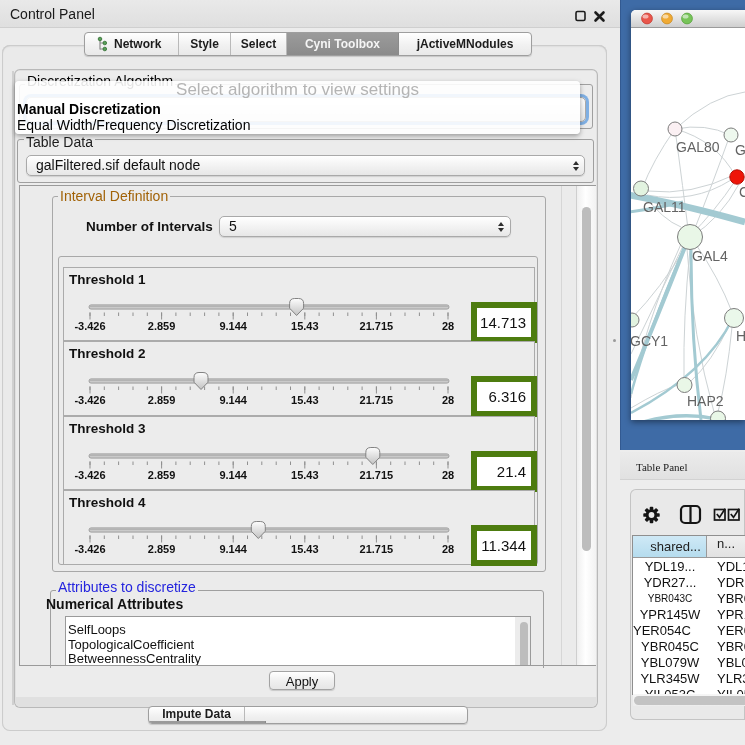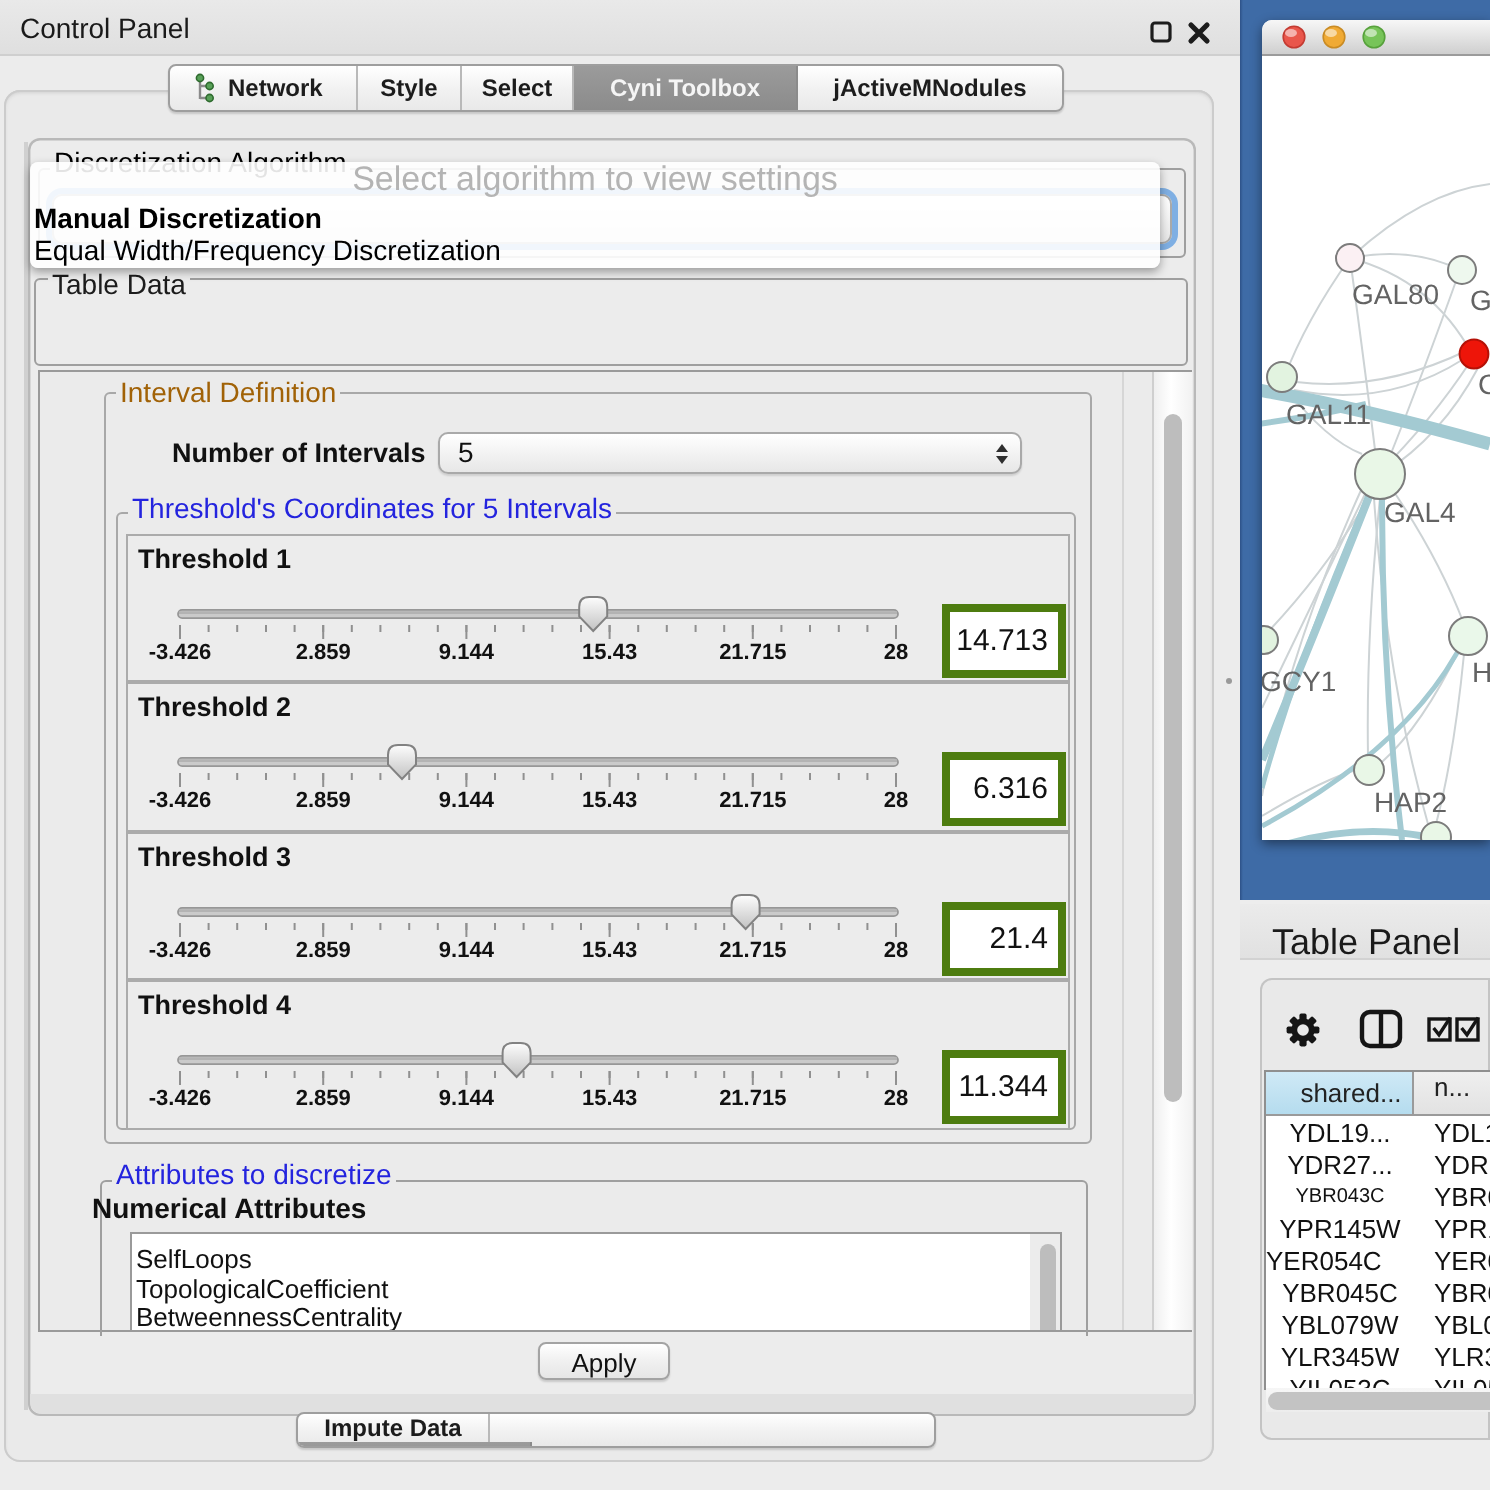--- a/index.html
+++ b/index.html
@@ -16,21 +16,21 @@
 .arrows .dn{position:absolute;left:0;top:6px;width:0;height:0;border-left:3.5px solid transparent;border-right:3.5px solid transparent;border-top:4.5px solid #2e2e2e;}
 .seg{position:absolute;display:flex;height:22px;border:1px solid #9e9e9e;border-radius:4px;
  background:linear-gradient(#ffffff,#f1f1f1 55%,#e9e9e9);box-shadow:0 1px 1px rgba(0,0,0,0.15);overflow:hidden;}
 .seg>div{display:flex;align-items:center;justify-content:center;font-size:12px;font-weight:bold;color:#1c1c1c;border-right:1px solid #b9b9b9;box-sizing:border-box;}
 .seg>div:last-child{border-right:none;}
 .segsm{height:15.5px !important;}
 .segsm>div{font-size:12px;}
 .seg>div.sel{background:linear-gradient(#9b9b9b,#8b8b8b);color:#f5f5f5;border-right-color:#8b8b8b;}
 .thpanel{position:absolute;left:63px;width:470px;height:72.5px;border:1px solid #ababab;background:#ececec;}
 .thpanel .tt{position:absolute;left:5px;top:4px;font-size:13.5px;font-weight:bold;color:#111;}
-.vbox{position:absolute;left:407px;top:34px;width:49px;height:29px;border:4px solid #4d7c0f;background:#fff;
+.vbox{position:absolute;left:407px;top:34px;width:49px;height:29px;border:6px solid #4d7c0f;background:#fff;
  font-size:15px;color:#111;text-align:right;line-height:29px;padding-right:5px;}
 </style>
 </head>
 <body>
 <div id="root">
 
 <div class="abs" style="left:0;top:0;width:621px;height:27px;background:linear-gradient(#e9e9e9,#dfdfdf);border-bottom:1px solid #cfcfcf;"></div>
 <div class="abs" style="left:10px;top:6px;font-size:14px;color:#1a1a1a;">Control Panel</div>
 <svg class="abs" style="left:574px;top:10px;" width="34" height="13" viewBox="0 0 34 13">
  <rect x="2" y="1.5" width="9" height="9" rx="1.5" fill="none" stroke="#1c1c1c" stroke-width="1.6"></rect>
@@ -56,40 +56,46 @@
  <div style="width:112px;" class="sel">Cyni Toolbox</div>
  <div style="width:132px;">jActiveMNodules</div>
 </div>
 
 <div class="grp" style="left:19px;top:84px;width:572px;height:43px;"></div>
 <div class="grp-title" style="left:25px;top:75px;font-size:14px;color:#000;">Discretization Algorithm</div>
 <div class="combo" style="left:26px;top:97px;width:558px;height:23px;box-shadow:0 0 0 3px rgba(100,160,225,0.8);"></div>
 
 <div class="grp" style="left:17px;top:139px;width:575px;height:42px;"></div>
 <div class="grp-title" style="left:24px;top:136px;font-size:14px;color:#1c1c1c;">Table Data</div>
+<div class="combo" style="left:26px;top:155px;width:557px;height:19px;">
+ <div class="ct" style="line-height:19px;">galFiltered.sif default node</div>
+ <div class="arrows" style="left:546px;top:4.5px;">
+        <span class="up"></span>
+        <span class="dn"></span>
+      </div>
+</div>
 
 <div class="abs" style="left:19px;top:185px;width:577px;height:481px;border:1px solid #9a9a9a;box-sizing:border-box;background:#ebebeb;"></div>
 <div class="abs" style="left:561px;top:186px;width:1px;height:479px;background:#d6d6d6;"></div>
 
 <div class="abs" style="left:576px;top:186px;width:19px;height:479px;background:linear-gradient(90deg,#efefef,#ffffff 45%,#f2f2f2);border-left:1px solid #cfcfcf;"></div>
 <div class="abs" style="left:582px;top:207px;width:9px;height:344px;background:#bdbdbd;border-radius:4.5px;"></div>
 
 <div class="grp" style="left:52px;top:196px;width:492px;height:374px;border-color:#a8a8a8;"></div>
 <div class="grp-title" style="left:58px;top:190px;font-size:14px;color:#a16207;background:#ebebeb;">Interval Definition</div>
 <div class="abs" style="left:86px;top:219px;font-size:13.5px;font-weight:bold;color:#111;">Number of Intervals</div>
 <div class="combo" style="left:219px;top:216px;width:290px;height:19px;">
  <div class="ct" style="line-height:19px;">5</div>
  <div class="arrows" style="left:277.5px;top:4.5px;">
         <span class="up"></span>
         <span class="dn"></span>
       </div>
 </div>
 
 <div class="grp" style="left:58px;top:256px;width:478px;height:307px;border-color:#a8a8a8;"></div>
-<div class="grp-title" style="left:64px;top:248px;font-size:14px;color:#2424de;background:#ebebeb;">Threshold's Coordinates for 5 Intervals</div>
 
 <div class="thpanel" style="top:266.5px;">
       <div class="tt">Threshold 1</div>
       <svg class="abs" style="left:0px;top:26px;" width="470" height="46" viewBox="0 0 470 46">
         <defs>
           <linearGradient id="thg1" x1="0" y1="4.5" x2="0" y2="21" gradientUnits="userSpaceOnUse">
             <stop offset="0" stop-color="#fdfdfd"></stop>
             <stop offset="1" stop-color="#c4c4c4"></stop>
           </linearGradient>
         </defs>
@@ -385,21 +391,21 @@
  <text x="12" y="184">GAL11</text>
  <text x="61" y="233">GAL4</text>
  <text x="-1" y="317.5">GCY1</text>
  <text x="105" y="313">HI</text>
  <text x="56" y="378">HAP2</text>
 </g>
 </svg>
 
 <div class="abs" style="left:620px;top:450px;width:125px;height:295px;background:#ededed;"></div>
 <div class="abs" style="left:620px;top:452px;width:125px;height:28px;background:linear-gradient(#ebebeb,#e1e1e1);border-bottom:1px solid #d2d2d2;box-sizing:border-box;"></div>
-<div class="abs" style="left:636px;top:461px;font-size:18px;color:#1a1a1a;">Table Panel</div>
+<div class="abs" style="left:636px;top:461px;font-size:11px;color:#1a1a1a;font-family:Liberation Serif, serif;">Table Panel</div>
 
 <div class="abs" style="left:630px;top:489px;width:115px;height:231px;border-radius:6px 0 0 6px;background:#e9e9e9;box-shadow:inset 0 0 0 1px #c4c4c4;"></div>
 
 <svg class="abs" style="left:640px;top:503px;" width="105" height="24" viewBox="0 0 105 24">
  <g fill="#151515">
   <circle cx="11.5" cy="12" r="5.8"></circle>
   <g transform="translate(11.5,12)">
    <rect x="-1.8" y="-8.2" width="3.6" height="4.5" rx="0.9"></rect>
    <rect x="-1.8" y="3.7" width="3.6" height="4.5" rx="0.9"></rect>
    <rect x="-8.2" y="-1.8" width="4.5" height="3.6" rx="0.9"></rect>

